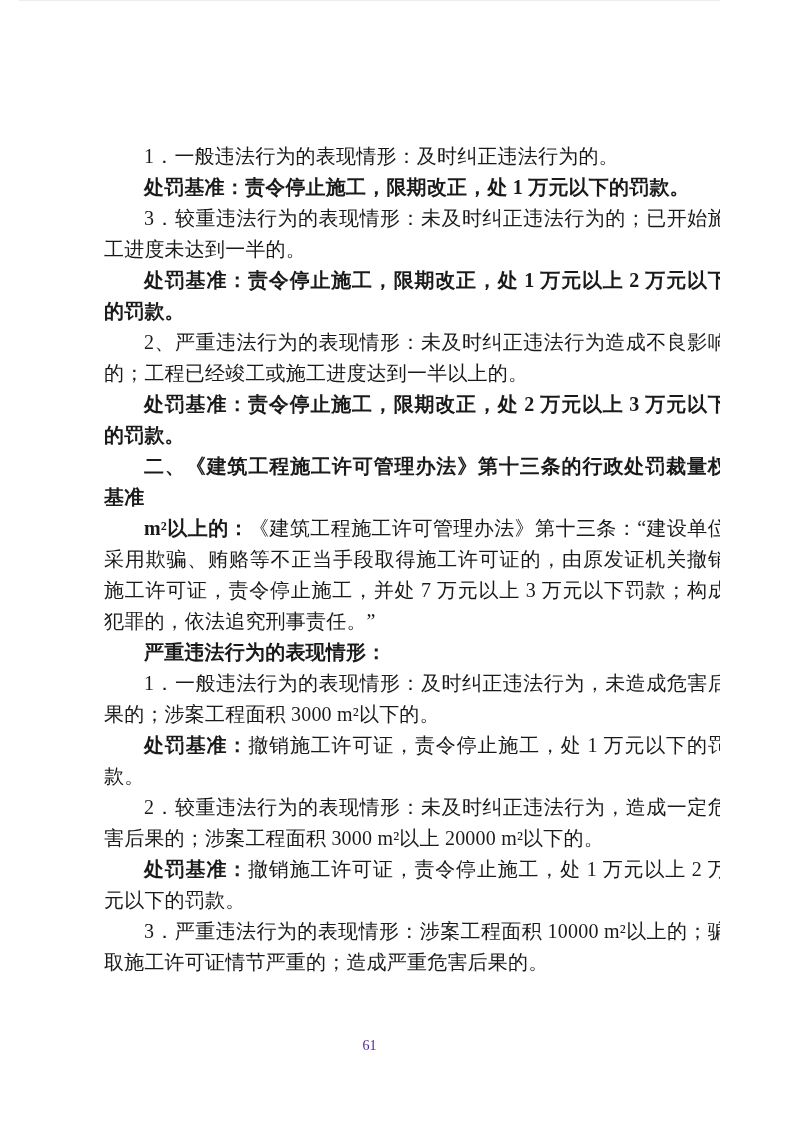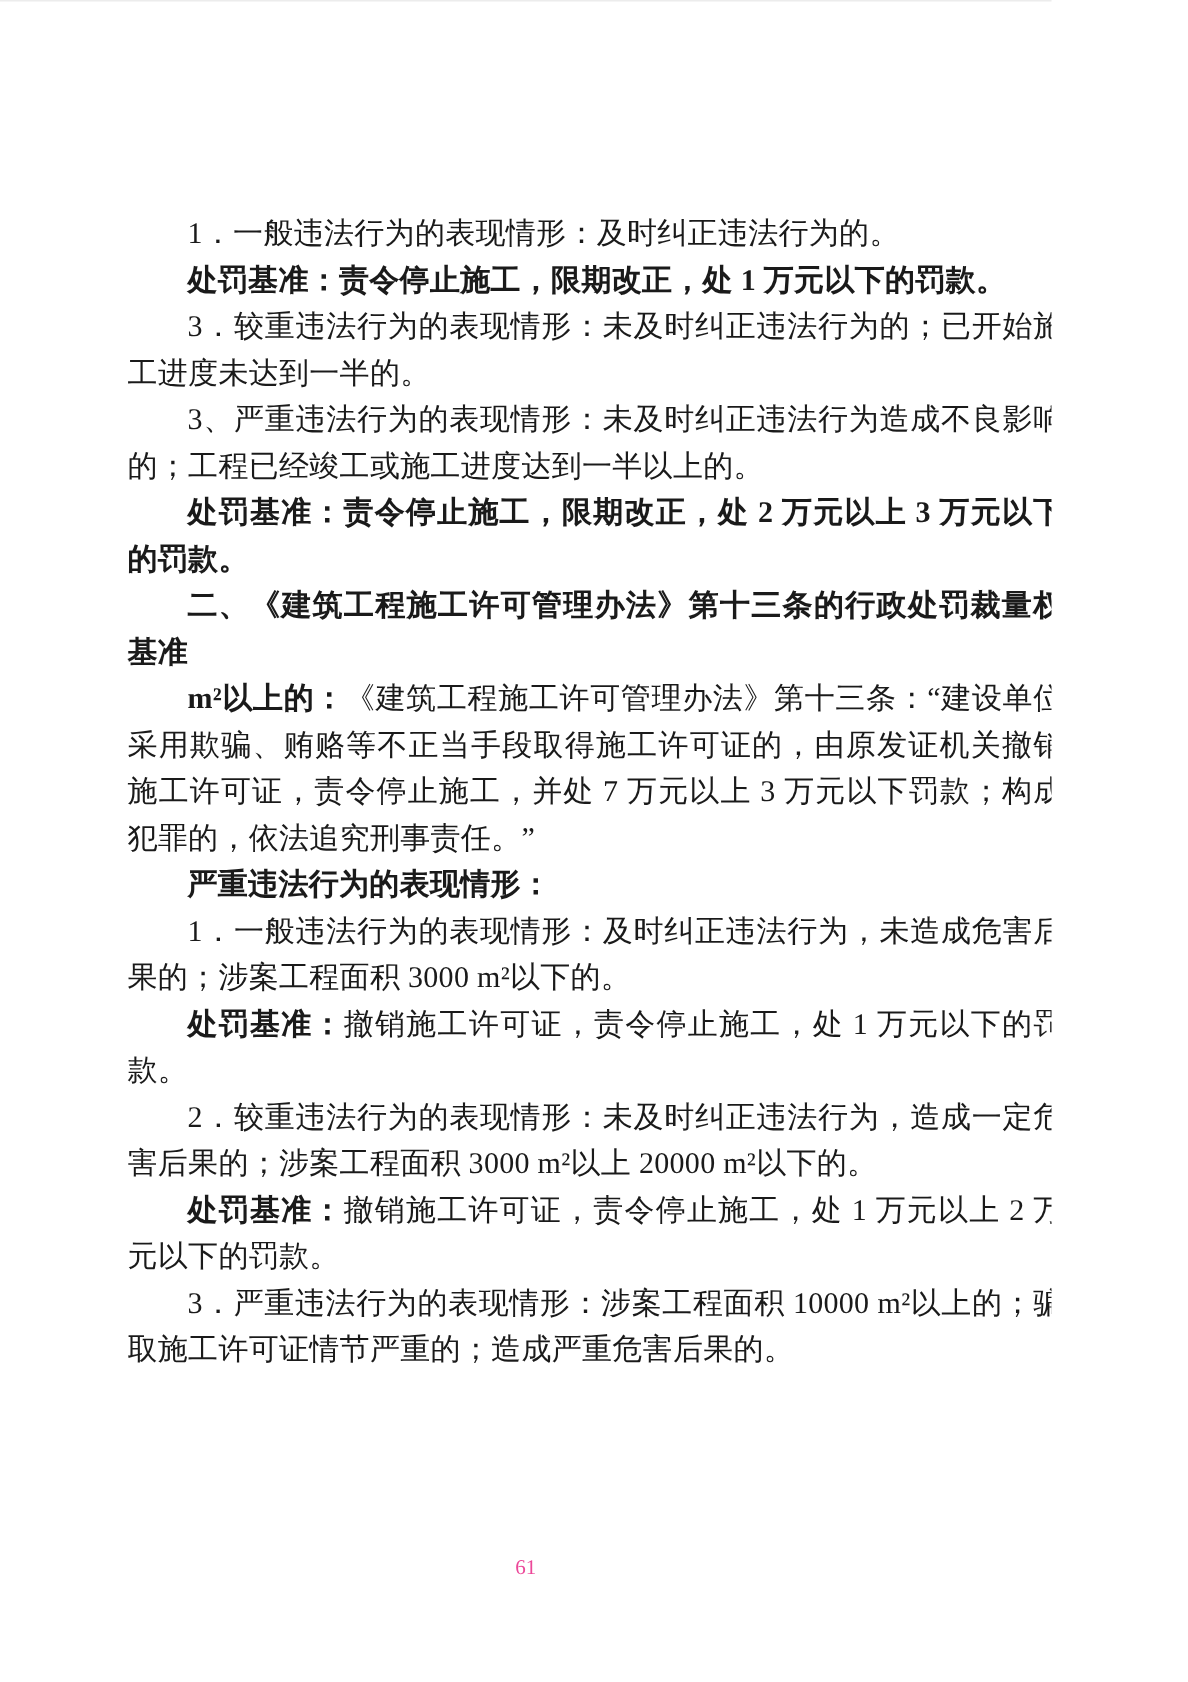--- a/index.html
+++ b/index.html
@@ -14,20 +14,21 @@
     color: #1a1a1a;
   }
   .page {
     position: relative;
     width: 701px;
     height: 1121px;
     background: #ffffff;
     overflow: hidden;
     box-sizing: border-box;
     border-top: 1px solid #ececec;
+    margin-left: 19px;
   }
   .content {
     position: absolute;
     left: 85px;
     top: 140px;
     width: 624px;
     font-size: 20px;
     line-height: 31px;
     text-align: justify;
     text-justify: inter-ideograph;
@@ -44,38 +45,39 @@
     font-weight: bold;
   }
   .page-number {
     position: absolute;
     top: 1036px;
     left: 0;
     width: 100%;
     text-align: center;
     font-size: 14px;
     line-height: 18px;
-    color: #ec4899;
+    color: #4c1d95;
   }
 </style>
 </head>
 <body>
 
 <div class="page">
 
   <div class="content">
 
     <p class="para"><span>1．一般违法行为的表现情形：及时纠正违法行为的。</span></p>
 
     <p class="para b"><span>处罚基准：责令停止施工，限期改正，处 1 万元以下的罚款。</span></p>
 
     <p class="para"><span>3．较重违法行为的表现情形：未及时纠正违法行为的；已开始施工进度未达到一半的。</span></p>
 
+    <p class="para b"><span>处罚基准：责令停止施工，限期改正，处 1 万元以上 2 万元以下的罚款。</span></p>
 
-    <p class="para"><span>3、严重违法行为的表现情形：未及时纠正违法行为造成不良影响的；工程已经竣工或施工进度达到一半以上的。</span></p>
+    <p class="para"><span>2、严重违法行为的表现情形：未及时纠正违法行为造成不良影响的；工程已经竣工或施工进度达到一半以上的。</span></p>
 
     <p class="para b"><span>处罚基准：责令停止施工，限期改正，处 2 万元以上 3 万元以下的罚款。</span></p>
 
     <p class="para b"><span>二、《建筑工程施工许可管理办法》第十三条的行政处罚裁量权基准</span></p>
 
     <p class="para"><span class="lead">m²以上的：</span><span>《建筑工程施工许可管理办法》第十三条：“建设单位采用欺骗、贿赂等不正当手段取得施工许可证的，由原发证机关撤销施工许可证，责令停止施工，并处 7 万元以上 3 万元以下罚款；构成犯罪的，依法追究刑事责任。”</span></p>
 
     <p class="para b"><span>严重违法行为的表现情形：</span></p>
 
     <p class="para"><span>1．一般违法行为的表现情形：及时纠正违法行为，未造成危害后果的；涉案工程面积 3000 m²以下的。</span></p>

